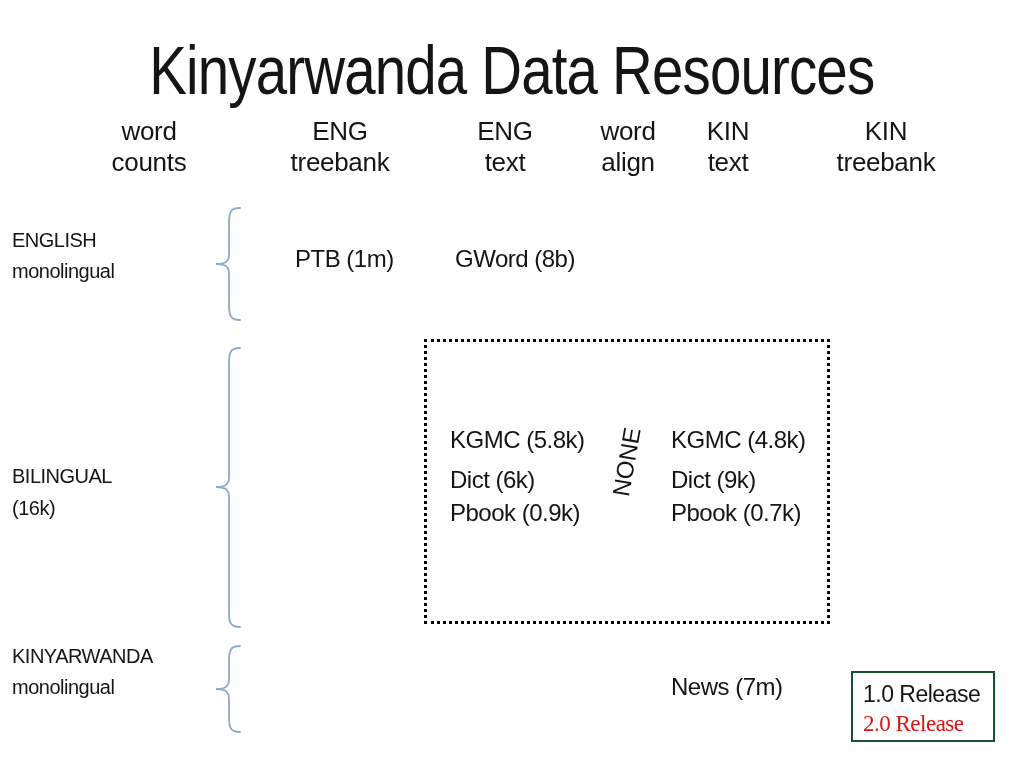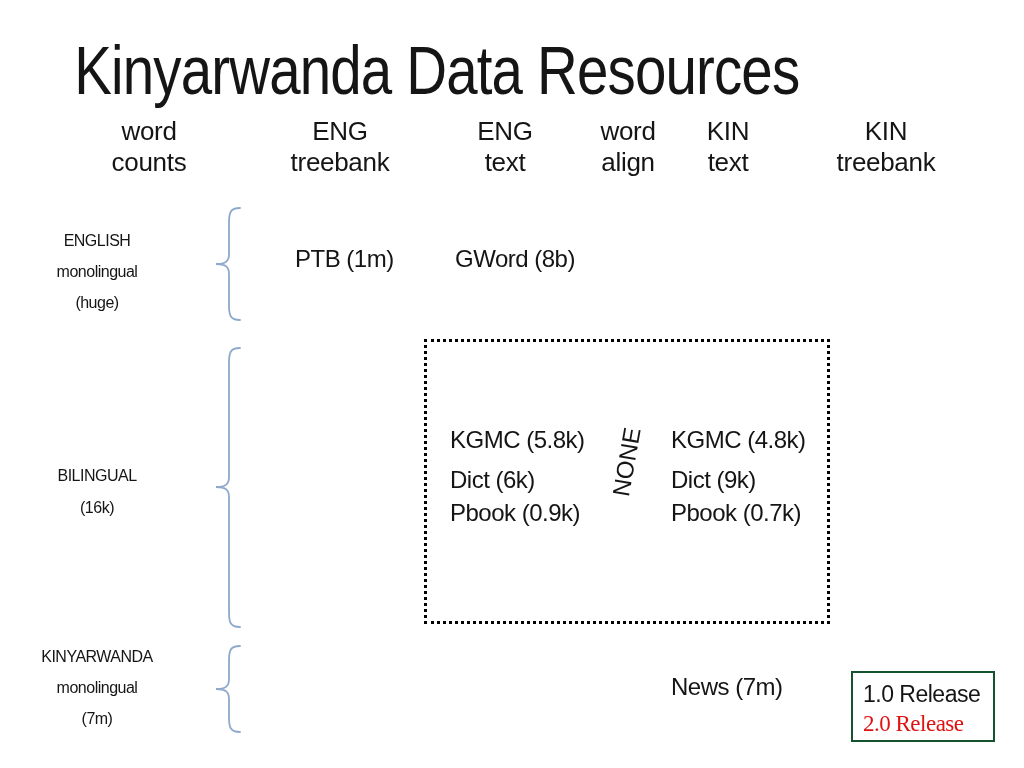--- a/index.html
+++ b/index.html
@@ -2,26 +2,26 @@
 <html><head>
 <meta charset="utf-8">
 <style>
   html,body{margin:0;padding:0;background:#ffffff;}
   .slide{
     position:relative;width:1024px;height:768px;background:#ffffff;overflow:hidden;
     font-family:"Liberation Sans","DejaVu Sans",sans-serif;color:#151515;
   }
   .abs{position:absolute;white-space:nowrap;}
   .title{
-    left:0;right:0;top:34px;height:72px;line-height:72px;
+    left:0;right:0;top:34px;height:72px;line-height:72px;text-align:center;
     font-size:68px;font-weight:400;letter-spacing:-1px;
   }
   .title-inner{display:inline-block;transform:scaleX(0.83);transform-origin:center;}
   .col-hdr{top:116px;line-height:31px;font-size:26px;letter-spacing:-0.3px;text-align:center;transform:translateX(-50%);}
-  .row-label{left:4px;width:186px;text-align:center;font-size:16px;line-height:31px;letter-spacing:-0.5px;white-space:nowrap;}
+  .row-label{left:12px;width:186px;text-align:left;font-size:20px;line-height:31px;letter-spacing:-0.5px;white-space:nowrap;}
   .row-label.bi{line-height:32px;}
   .txt{font-size:24px;letter-spacing:-0.5px;line-height:30px;}
   .dotted-box{left:424px;top:339px;width:400px;height:279px;border:3px dotted #000000;}
   .none-label{left:627px;top:462px;transform:translate(-50%,-50%) rotate(-80deg);font-size:24px;letter-spacing:0px;}
   .legend-box{left:851px;top:671px;width:130px;height:61px;border:2px solid #14532d;padding:6px 0 0 10px;}
   .legend-line{font-size:23px;line-height:30px;letter-spacing:-0.5px;white-space:nowrap;}
   svg.brace{position:absolute;overflow:visible;}
 </style>
 </head>
 <body>
@@ -53,32 +53,30 @@
     <div>text</div>
   </div>
   <div class="abs col-hdr" style="left:886px">
     <div>KIN</div>
     <div>treebank</div>
   </div>
 
   <div class="abs row-label" style="top:225px">
     <div>ENGLISH</div>
     <div>monolingual</div>
-    <div>(huge)</div>
   </div>
 
   <div class="abs row-label bi" style="top:460px">
     <div>BILINGUAL</div>
     <div>(16k)</div>
   </div>
 
   <div class="abs row-label" style="top:641px">
     <div>KINYARWANDA</div>
     <div>monolingual</div>
-    <div>(7m)</div>
   </div>
 
   <svg class="brace" style="left:212px;top:206px" width="30" height="116" viewBox="0 0 30 116">
     <path class="brace" d="M28 2 C18 2 17 7 17 17 L17 48 C17 55 14 58 4 58 C14 58 17 61 17 68 L17 99 C17 109 18 114 28 114" fill="none" stroke="#8ea9cb" stroke-width="1.8" stroke-linecap="round"></path>
   </svg>
   <svg class="brace" style="left:212px;top:346px" width="30" height="283" viewBox="0 0 30 283">
     <path class="brace" d="M28 2 C18 2 17 7 17 17 L17 131 C17 138 14 141 4 141 C14 141 17 144 17 151 L17 266 C17 276 18 281 28 281" fill="none" stroke="#8ea9cb" stroke-width="1.8" stroke-linecap="round"></path>
   </svg>
   <svg class="brace" style="left:212px;top:644px" width="30" height="90" viewBox="0 0 30 90">
     <path class="brace" d="M28 2 C18 2 17 7 17 17 L17 35 C17 42 14 45 4 45 C14 45 17 48 17 55 L17 73 C17 83 18 88 28 88" fill="none" stroke="#8ea9cb" stroke-width="1.8" stroke-linecap="round"></path>

